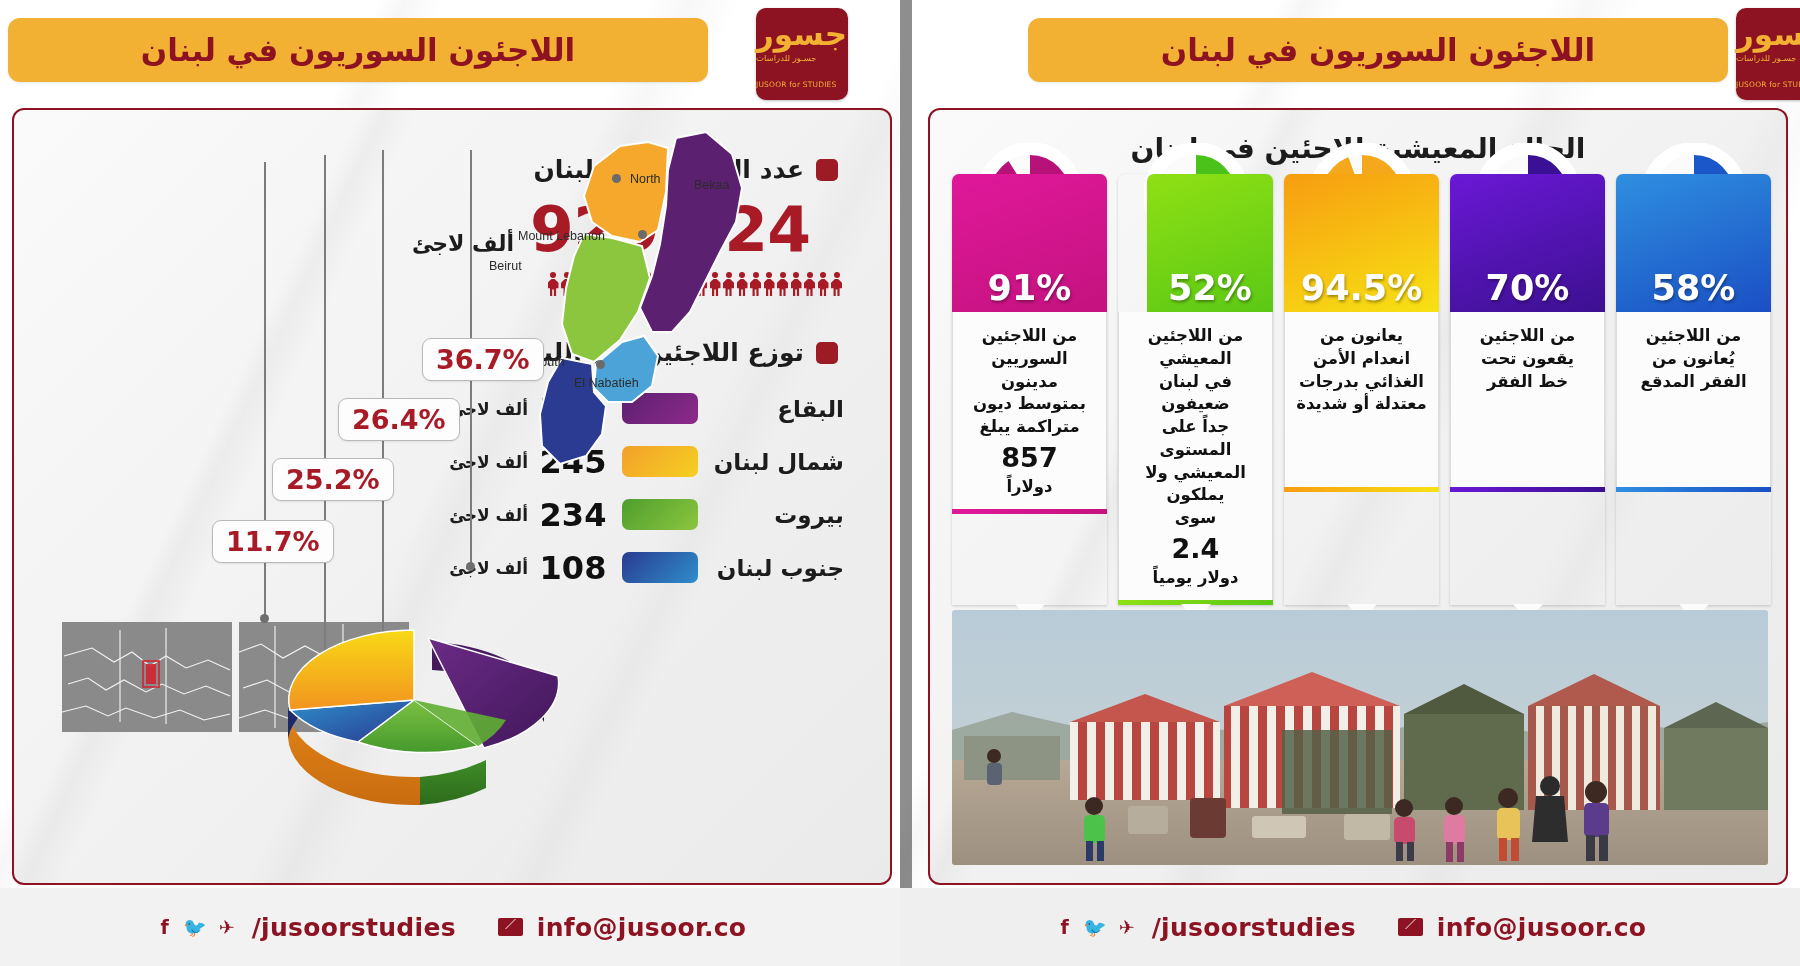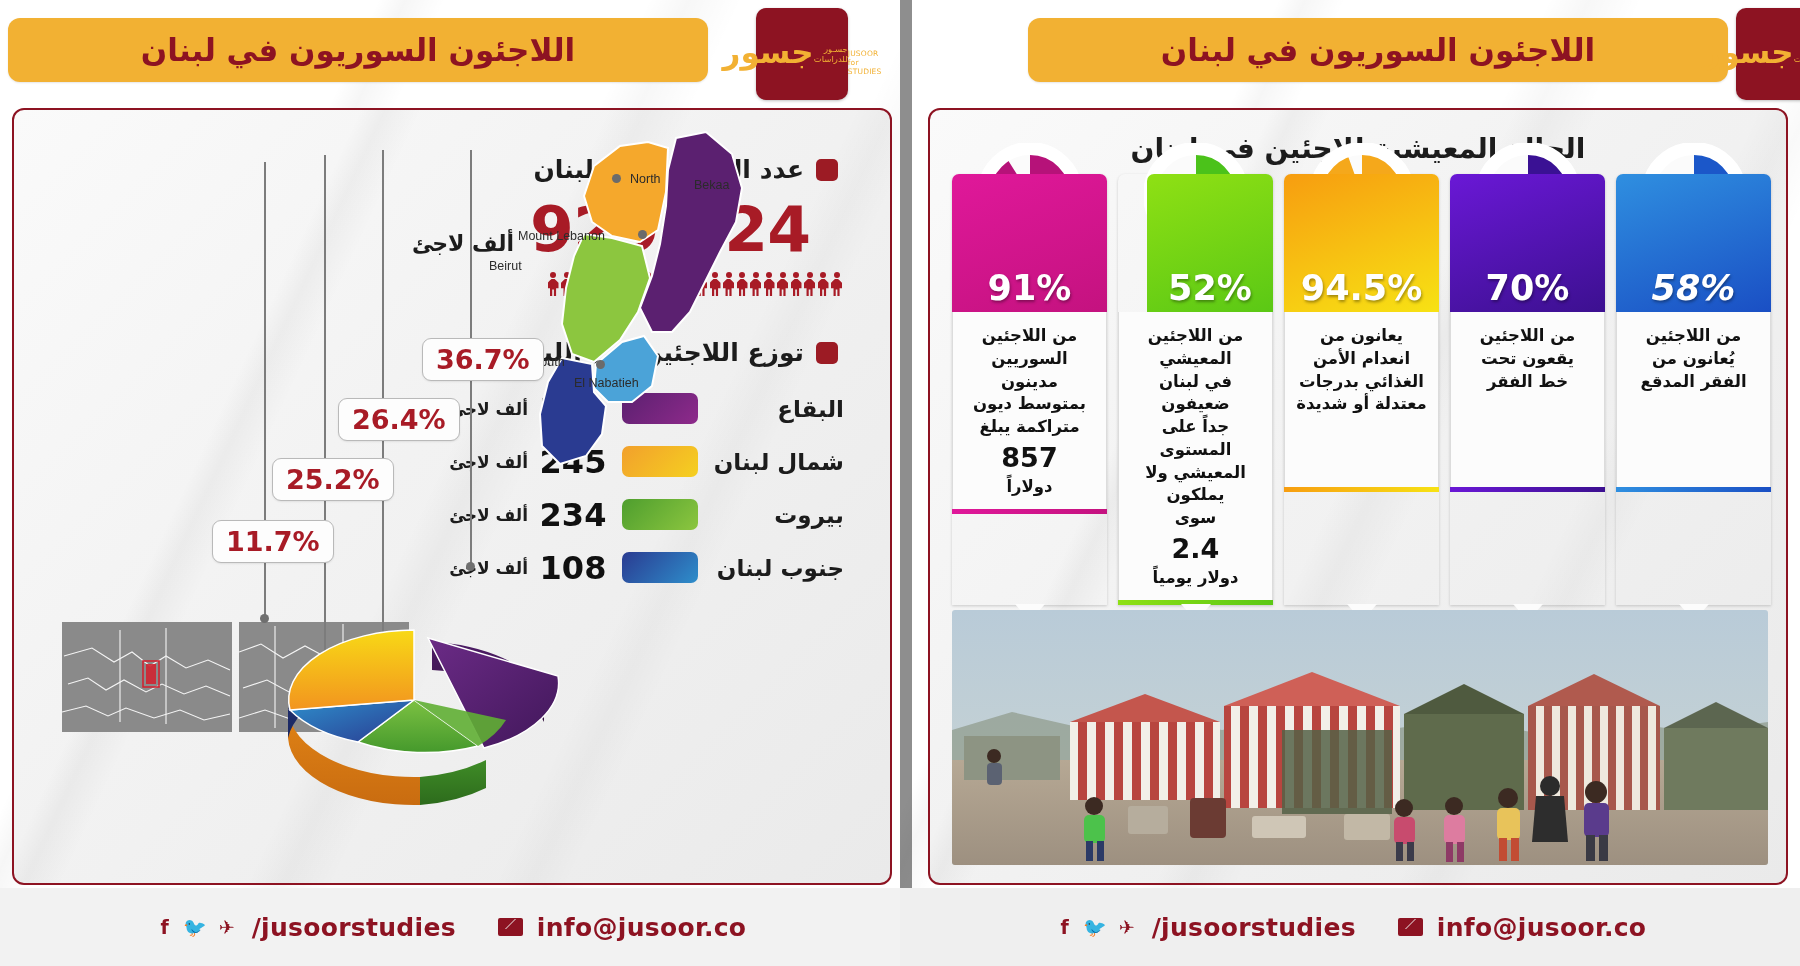--- a/index.html
+++ b/index.html
@@ -40,21 +40,21 @@
   }
   .panel.left  .title-bar { left:8px; width:700px; }
   .panel.right .title-bar { left:128px; width:700px; }
   .title-bar .t {
     color:#8d1322; font-size:31px; font-weight:bold; direction:rtl;
     letter-spacing:.5px; white-space:nowrap;
   }
   .logo {
     position:absolute; top:0; width:92px; height:92px; margin-top:-10px;
     background:#8d1322; border-radius:10px;
-    display:flex; flex-direction:row; align-items:center; justify-content:center;
+    display:flex; flex-direction:column; align-items:flex-start; justify-content:center;
     color:#f2b133; box-shadow:0 1px 3px rgba(0,0,0,.25);
   }
   .panel.left  .logo { left:756px; }
   .panel.right .logo { left:836px; }
   .logo .mark { font-size:31px; font-weight:bold; direction:rtl; line-height:1; margin-bottom:3px;
                 font-family:"DejaVu Sans","Liberation Sans",sans-serif; }
   .logo .ar { font-size:8.5px; direction:rtl; line-height:1.2; letter-spacing:.3px;}
   .logo .en { font-size:7.5px; letter-spacing:.2px; margin-top:16px; }
 
   
@@ -504,21 +504,21 @@
           <div class="card">
     <div class="donut">
       <svg width="104" height="104" viewBox="0 0 104 104">
         <circle cx="52" cy="52" r="50" fill="#ffffff"></circle>
         <circle cx="52" cy="52" r="46" fill="#fbfbfb" stroke="#e8e8e8" stroke-width="1"></circle>
         <path d="M52 52 L52 8 A44 44 0 1 1 30.80283833952454 90.55749392193 Z" fill="#1b57c9"></path>
         <circle cx="52" cy="52" r="46" fill="none" stroke="#ffffff" stroke-width="12"></circle>
         <circle cx="52" cy="52" r="51" fill="none" stroke="#ffffff" stroke-width="4"></circle>
       </svg>
     </div>
-    <div class="cap" style="background: linear-gradient(160deg, rgb(47, 143, 224), rgb(26, 79, 196)); font-style: italic;">
+    <div class="cap" style="background: linear-gradient(160deg, rgb(47, 143, 224), rgb(26, 79, 196));">
       <div class="pct">58%</div>
     </div>
     <div class="desc">
               <div>من اللاجئين</div>
               <div>يُعانون من</div>
               <div>الفقر المدقع</div>
             </div>
     <div class="bot" style="background: linear-gradient(90deg, rgb(47, 143, 224), rgb(26, 79, 196));"></div>
     <div class="tail"></div>
           </div>

